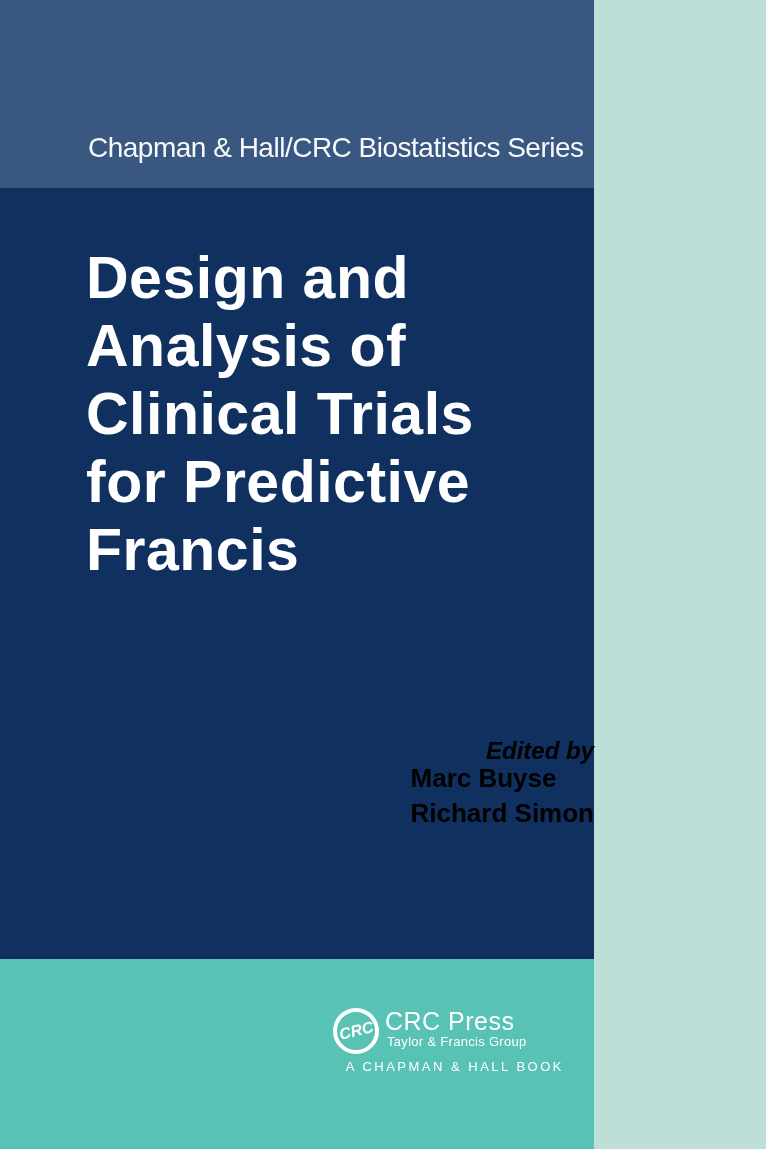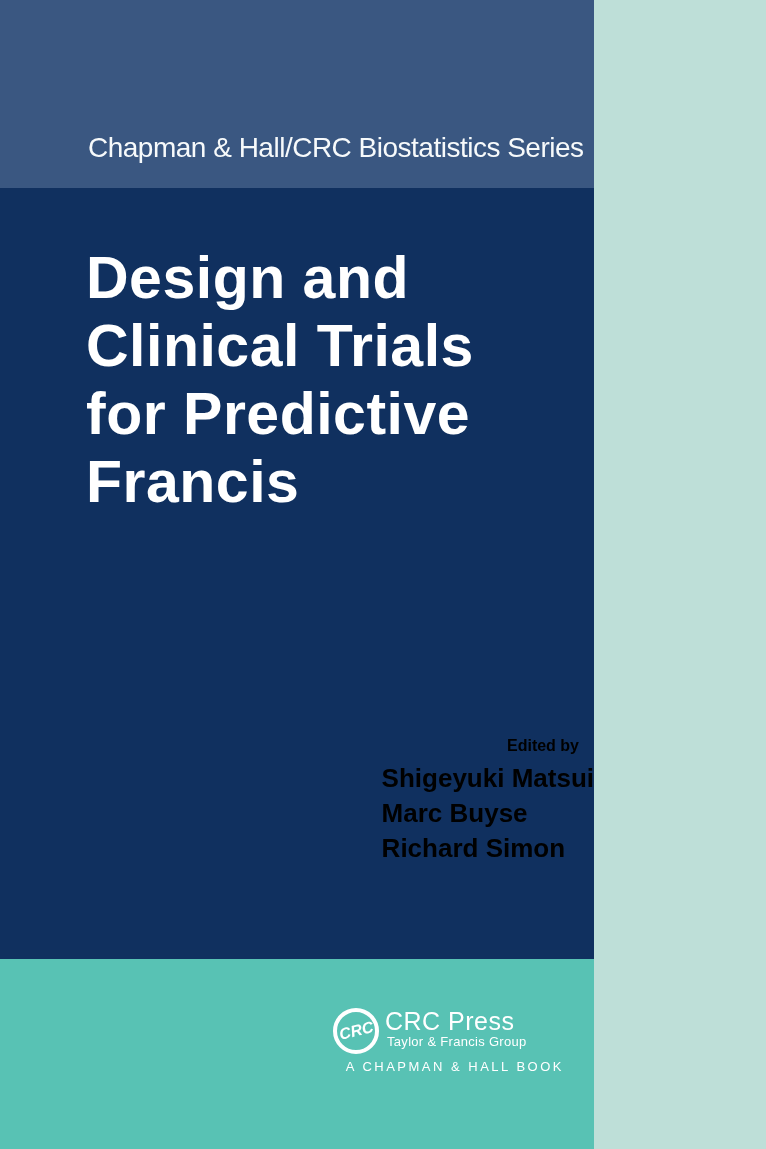--- a/index.html
+++ b/index.html
@@ -54,24 +54,25 @@
     color: #FFFFFF;
     font-size: 59px;
     font-weight: bold;
     line-height: 68px;
     letter-spacing: 0.5px;
     white-space: nowrap;
   }
   .title .title-line { display: block; }
   .edited-by {
     position: absolute;
-    right: 15px; top: 549px; 
-    font-size: 16px;
+    right: 0; top: 549px; 
+    font-size: 24px;
     font-weight: bold;
     white-space: nowrap;
+    font-style: italic;
   }
   .editor-names {
     position: absolute;
     right: 0; top: 573px; 
     font-size: 26px;
     font-weight: bold;
     line-height: 35px;
     white-space: nowrap;
   }
   .teal-band {
@@ -133,29 +134,29 @@
 
   <div class="front">
 
     <div class="series-band">
       <div class="series-text">Chapman &amp; Hall/CRC Biostatistics Series</div>
     </div>
 
     <div class="navy-band">
       <h1 class="title">
         <span class="title-line">Design and</span>
+        <span class="title-line">Analysis of</span>
         <span class="title-line">Clinical Trials</span>
         <span class="title-line">for Predictive</span>
         <span class="title-line">Francis</span>
       </h1>
 
       <div class="edited-by">Edited by</div>
 
       <div class="editor-names">
-        <div>Shigeyuki Matsui</div>
         <div>Marc Buyse</div>
         <div>Richard Simon</div>
       </div>
     </div>
 
     <div class="teal-band">
       <div class="logo-group">
         <div class="crc-circle">
           <span class="crc-mono">CRC</span>
         </div>

